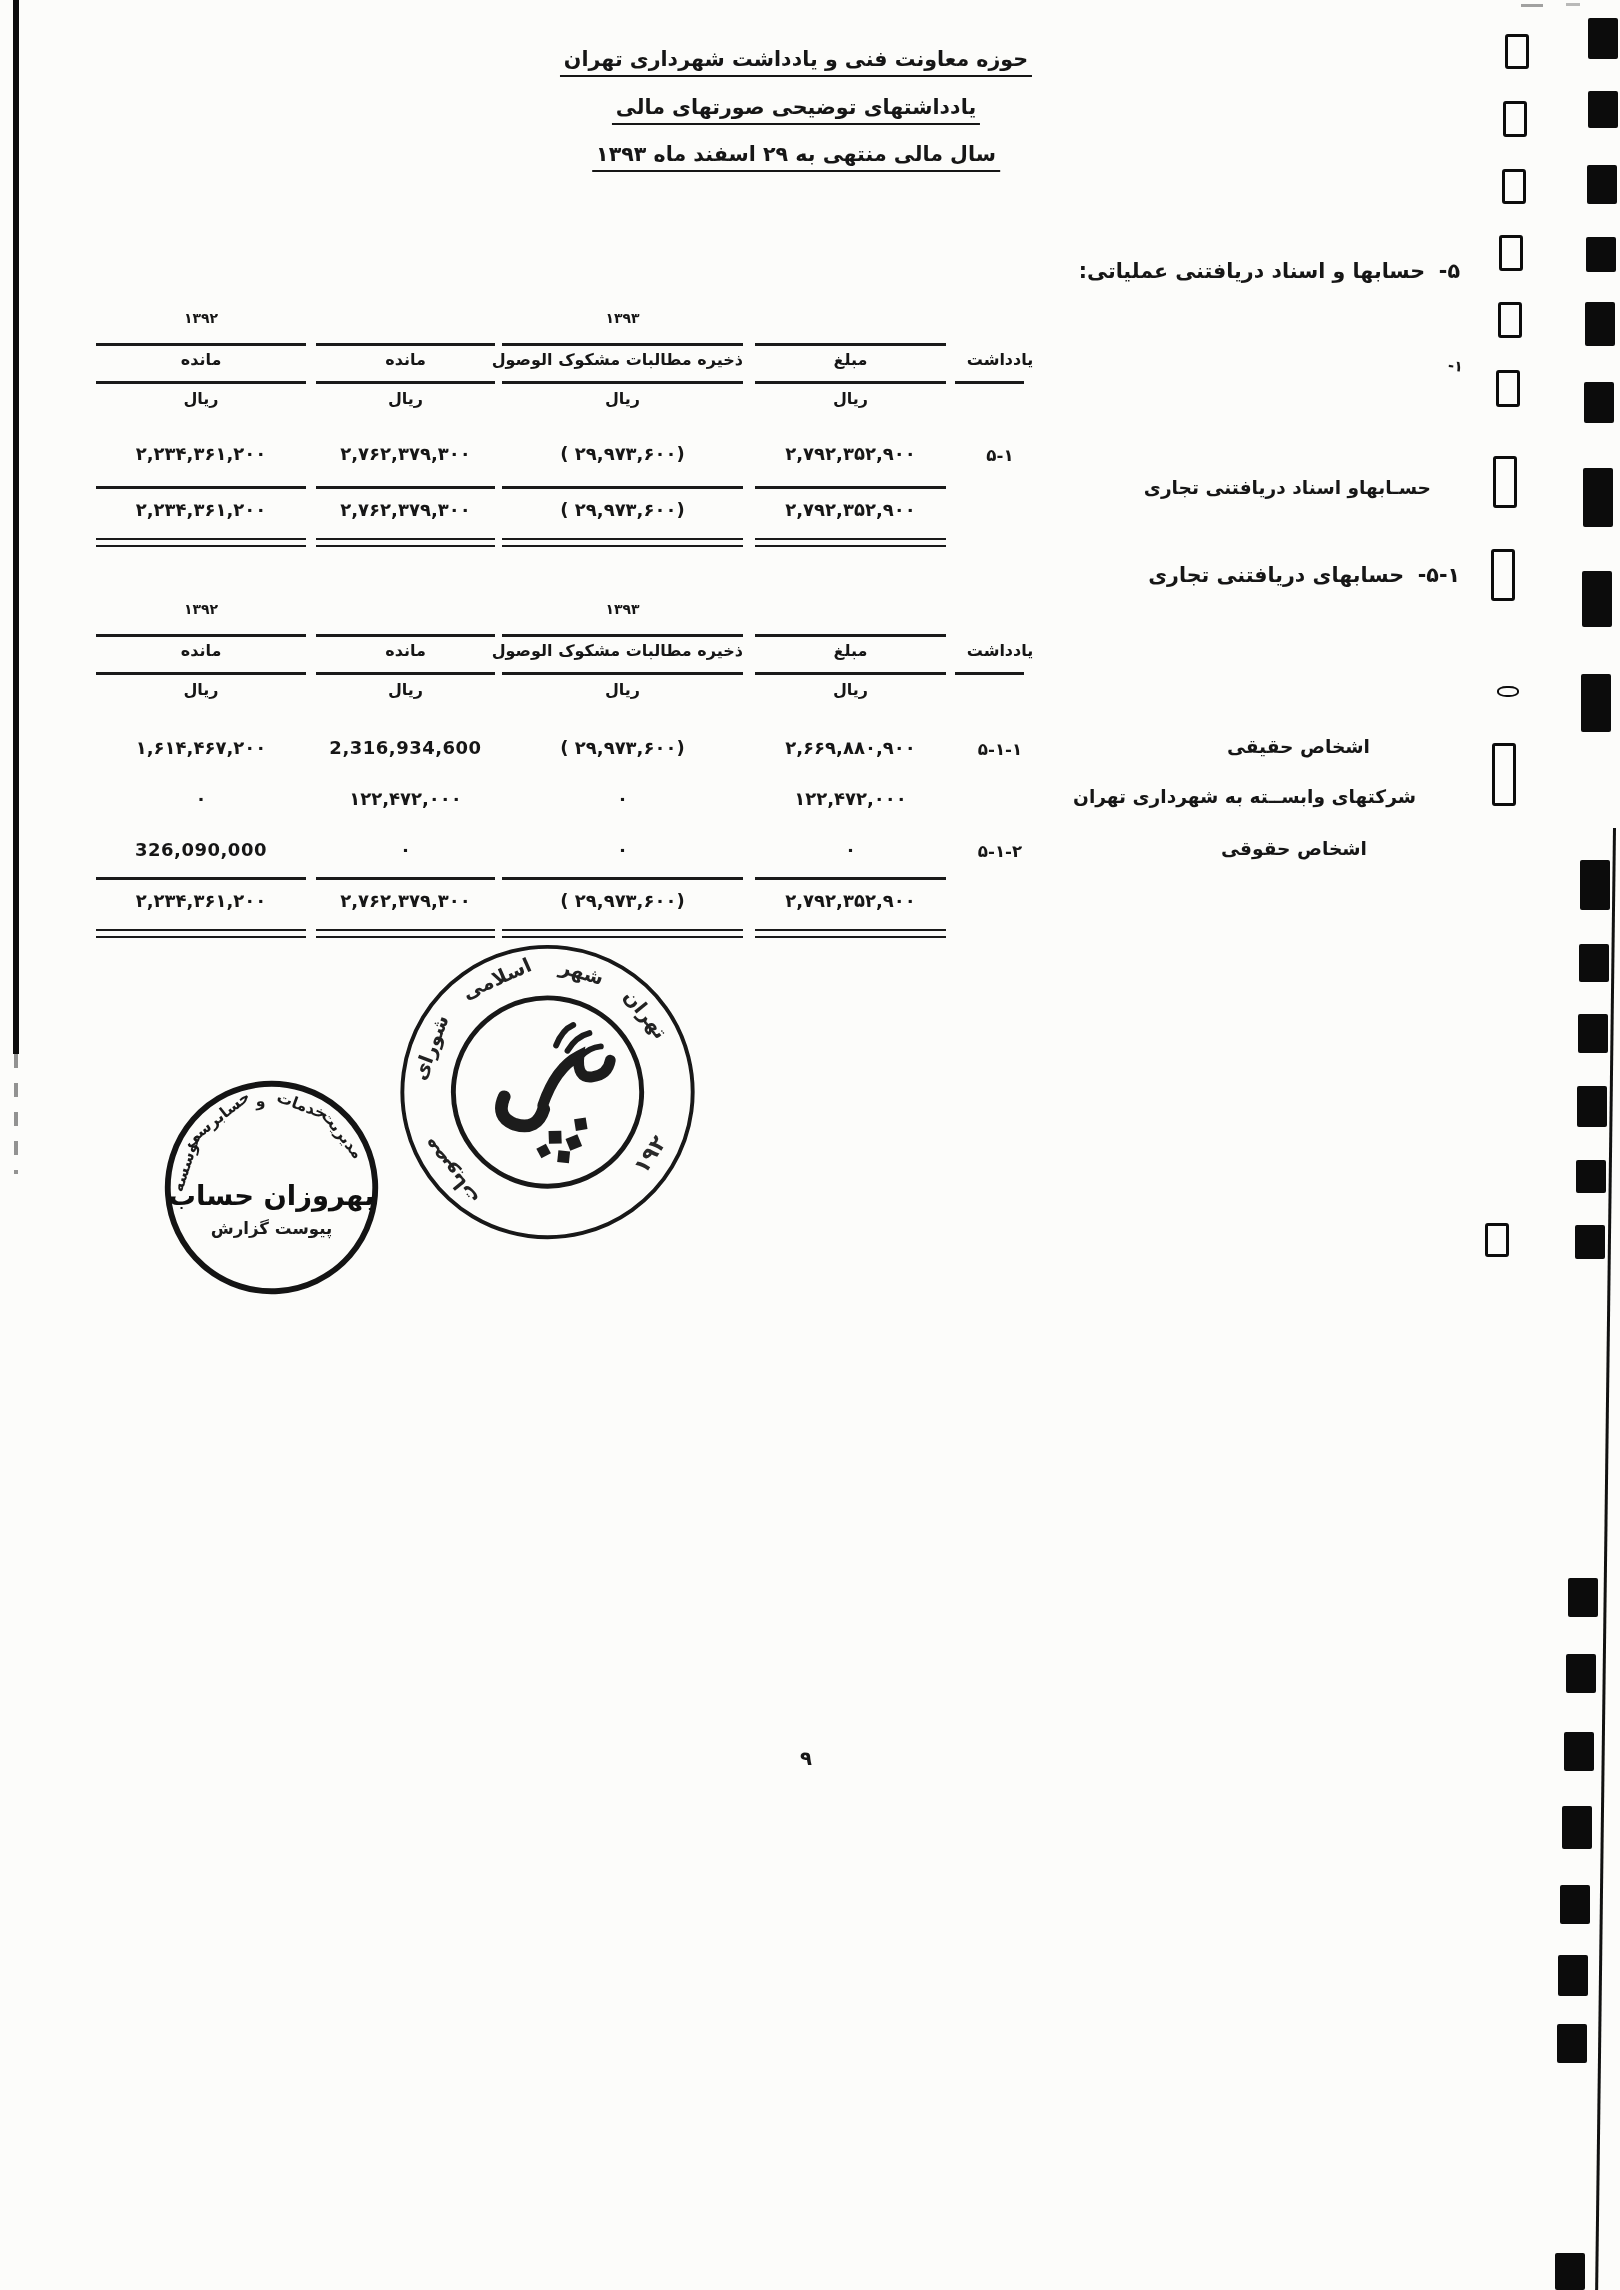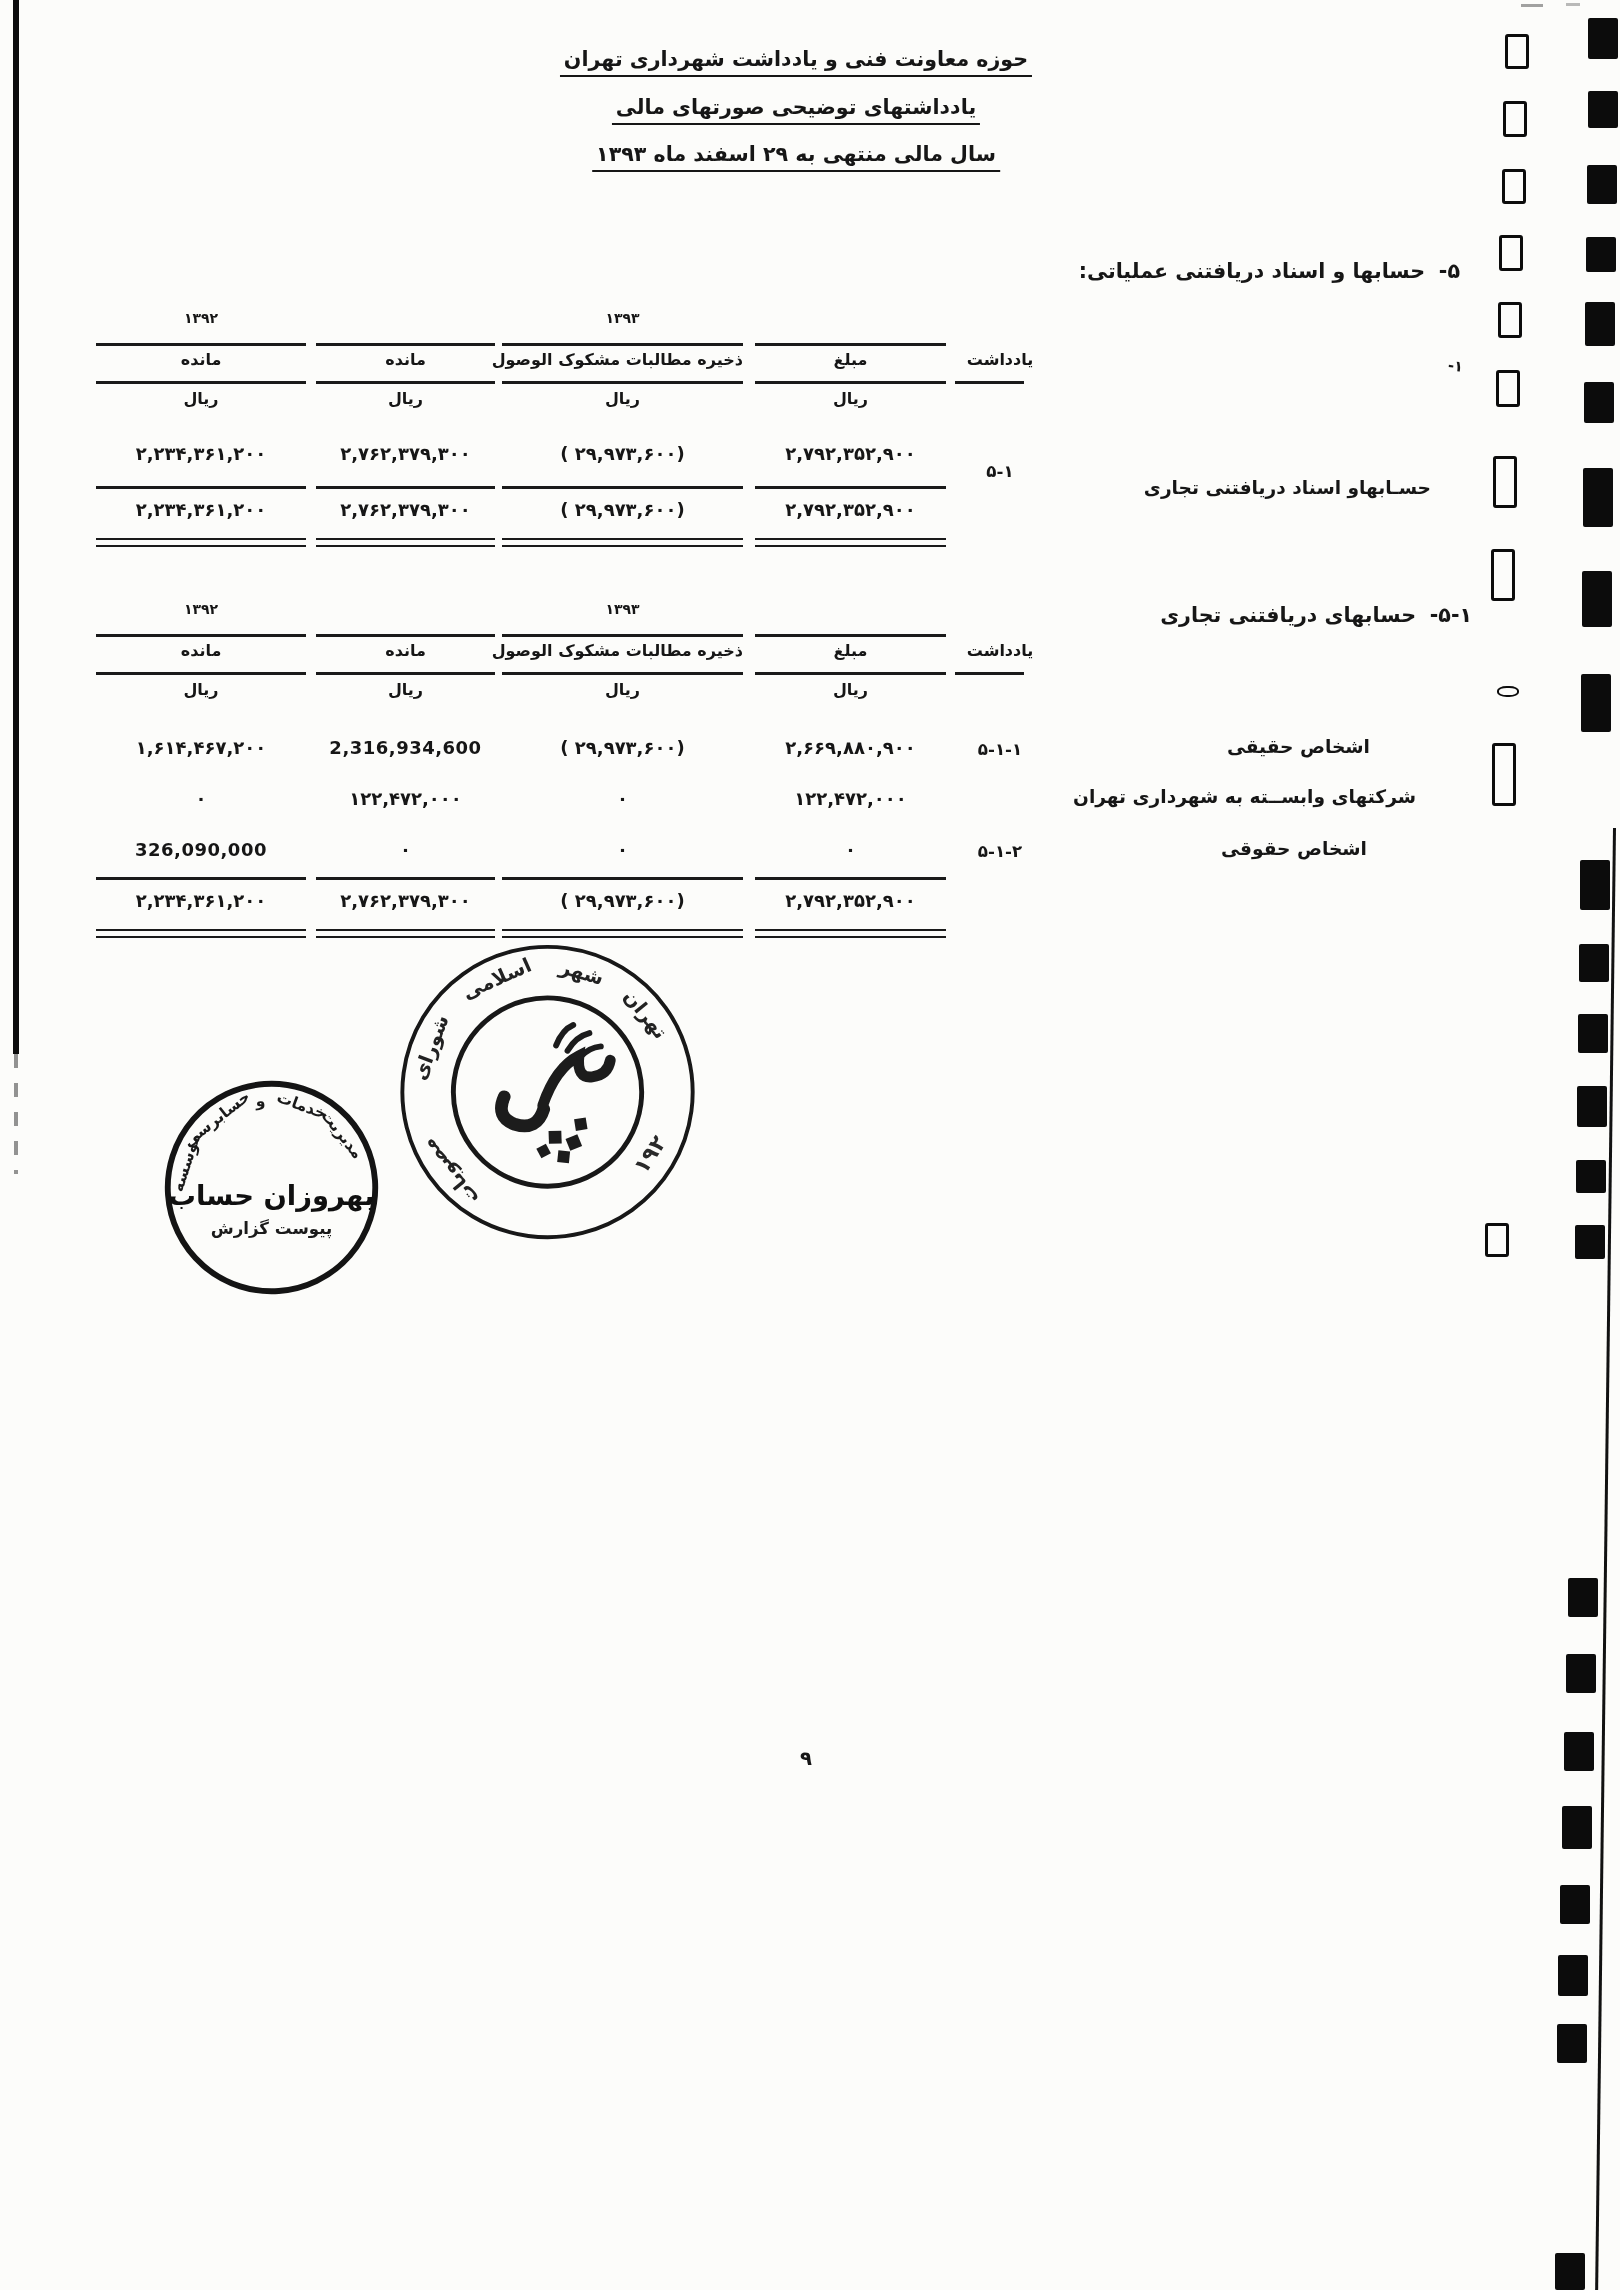--- a/index.html
+++ b/index.html
@@ -83,39 +83,39 @@
 
   <div class="cell rial c1" style="top:389px;">ریال</div>
   <div class="cell rial c2" style="top:389px;">ریال</div>
   <div class="cell rial c3" style="top:389px;">ریال</div>
   <div class="cell rial c4" style="top:389px;">ریال</div>
 
   <div class="cell num c1" style="top:443px;">۲,۲۳۴,۳۶۱,۲۰۰</div>
   <div class="cell num c2" style="top:443px;">۲,۷۶۲,۳۷۹,۳۰۰</div>
   <div class="cell num c3" style="top:443px;">( ۲۹,۹۷۳,۶۰۰)</div>
   <div class="cell num c4" style="top:443px;">۲,۷۹۲,۳۵۲,۹۰۰</div>
-  <div class="cell note-num c5" style="top:445px;margin-top:16px;">۵-۱</div>
+  <div class="cell note-num c5" style="top:445px;">۵-۱</div>
   <div class="rowlab" style="top:441px;right:189px;margin-top:36px;">حسـابهاو اسناد دریافتنی تجاری</div>
 
   <div class="rule c1" style="top:486px;"></div>
   <div class="rule c2" style="top:486px;"></div>
   <div class="rule c3" style="top:486px;"></div>
   <div class="rule c4" style="top:486px;"></div>
 
   <div class="cell num c1" style="top:499px;">۲,۲۳۴,۳۶۱,۲۰۰</div>
   <div class="cell num c2" style="top:499px;">۲,۷۶۲,۳۷۹,۳۰۰</div>
   <div class="cell num c3" style="top:499px;">( ۲۹,۹۷۳,۶۰۰)</div>
   <div class="cell num c4" style="top:499px;">۲,۷۹۲,۳۵۲,۹۰۰</div>
 
   <div class="dbl c1" style="top:538px;"></div>
   <div class="dbl c2" style="top:538px;"></div>
   <div class="dbl c3" style="top:538px;"></div>
   <div class="dbl c4" style="top:538px;"></div>
 
-  <div class="sec" style="top:563px;right:148px;margin-top:40px;">
+  <div class="sec" style="top:563px;right:160px;">
     <span class="sec-num">۵-۱-</span><span>حسابهای دریافتنی تجاری</span>
   </div>
 
   <div class="cell year" style="top:601px;left:96px;width:210px;">۱۳۹۲</div>
   <div class="cell year" style="top:601px;left:502px;width:241px;">۱۳۹۳</div>
 
   <div class="rule c1" style="top:634px;"></div>
   <div class="rule c2" style="top:634px;"></div>
   <div class="rule c3" style="top:634px;"></div>
   <div class="rule c4" style="top:634px;"></div>

